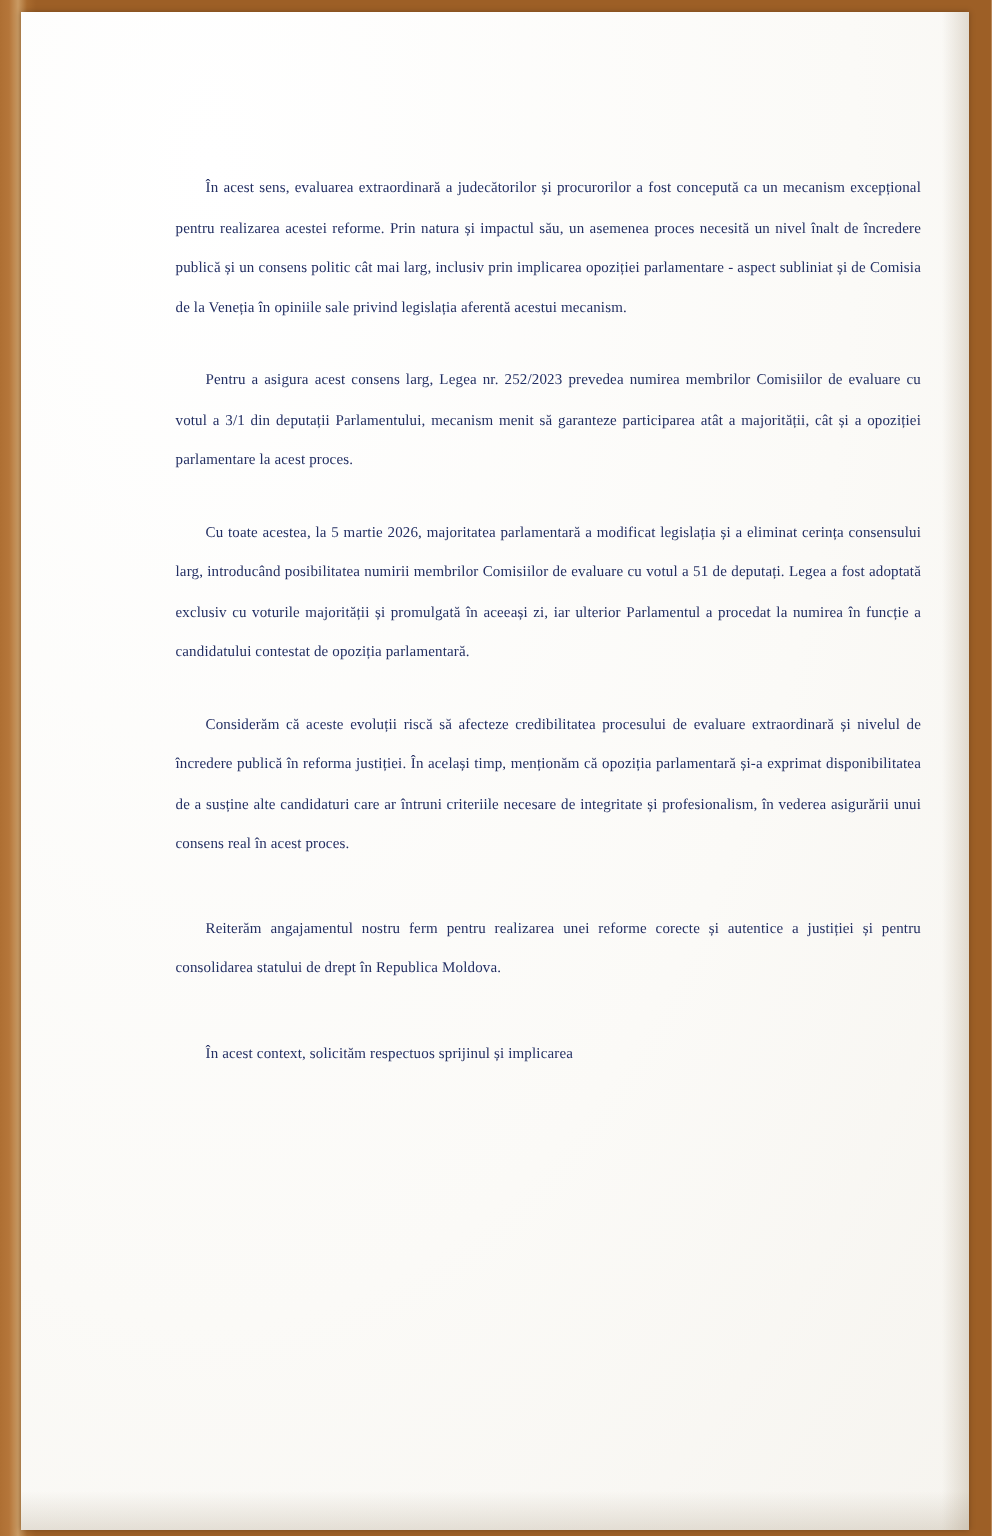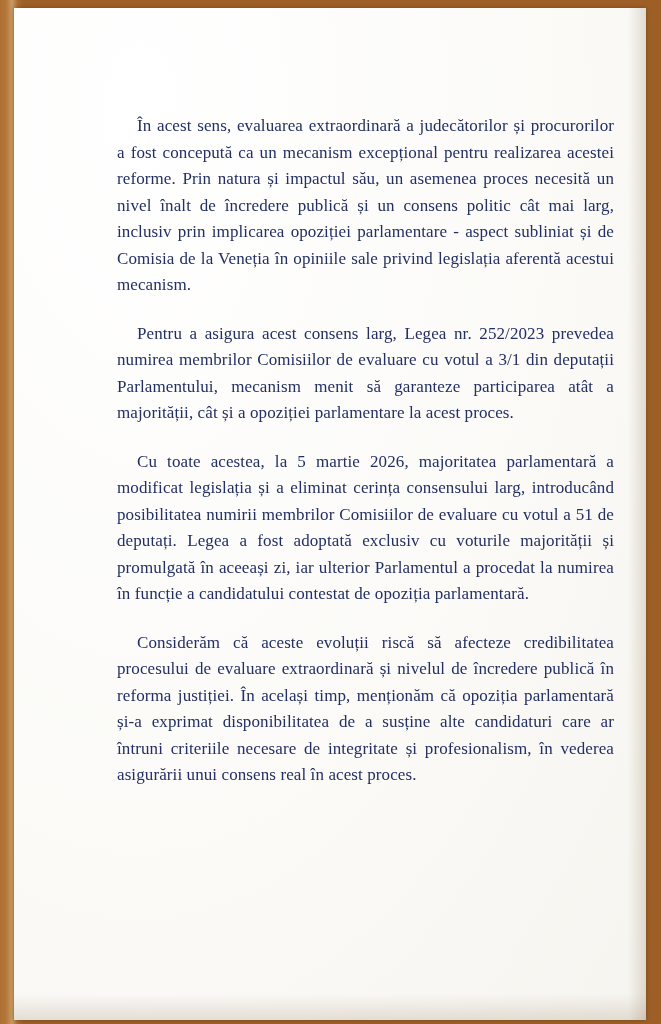--- a/index.html
+++ b/index.html
@@ -57,21 +57,21 @@
     pointer-events: none;
   }
   .text-block {
     position: absolute;
     left: 103px;
     top: 105px;
     width: 497px;
   }
   p.para {
     margin: 0 0 22px 0;
-    font-size: 17px;
+    font-size: 10px;
     line-height: 26.5px;
     color: #232f63;
     text-align: justify;
     text-indent: 20px;
     font-family: "Liberation Serif", serif;
     letter-spacing: 0.1px;
   }
   p.para:last-child {
     margin-bottom: 0;
   }
@@ -83,18 +83,20 @@
 <body>
 
 <div class="page-frame">
   <div class="paper">
     <div class="paper-inner">
       <div class="text-block">
         <p class="para">În acest sens, evaluarea extraordinară a judecătorilor și procurorilor a fost concepută ca un mecanism excepțional pentru realizarea acestei reforme. Prin natura și impactul său, un asemenea proces necesită un nivel înalt de încredere publică și un consens politic cât mai larg, inclusiv prin implicarea opoziției parlamentare - aspect subliniat și de Comisia de la Veneția în opiniile sale privind legislația aferentă acestui mecanism.</p>
         <p class="para">Pentru a asigura acest consens larg, Legea nr. 252/2023 prevedea numirea membrilor Comisiilor de evaluare cu votul a 3/1 din deputații Parlamentului, mecanism menit să garanteze participarea atât a majorității, cât și a opoziției parlamentare la acest proces.</p>
         <p class="para">Cu toate acestea, la 5 martie 2026, majoritatea parlamentară a modificat legislația și a eliminat cerința consensului larg, introducând posibilitatea numirii membrilor Comisiilor de evaluare cu votul a 51 de deputați. Legea a fost adoptată exclusiv cu voturile majorității și promulgată în aceeași zi, iar ulterior Parlamentul a procedat la numirea în funcție a candidatului contestat de opoziția parlamentară.</p>
         <p class="para">Considerăm că aceste evoluții riscă să afecteze credibilitatea procesului de evaluare extraordinară și nivelul de încredere publică în reforma justiției. În același timp, menționăm că opoziția parlamentară și-a exprimat disponibilitatea de a susține alte candidaturi care ar întruni criteriile necesare de integritate și profesionalism, în vederea asigurării unui consens real în acest proces.</p>
+        <p class="para gap-before">Reiterăm angajamentul nostru ferm pentru realizarea unei reforme corecte și autentice a justiției și pentru consolidarea statului de drept în Republica Moldova.</p>
+        <p class="para gap-before">În acest context, solicităm respectuos sprijinul și implicarea</p>
       </div>
       <div class="edge-shadow-right"></div>
       <div class="edge-shadow-bottom"></div>
     </div>
   </div>
 </div>
 
 </body></html>

